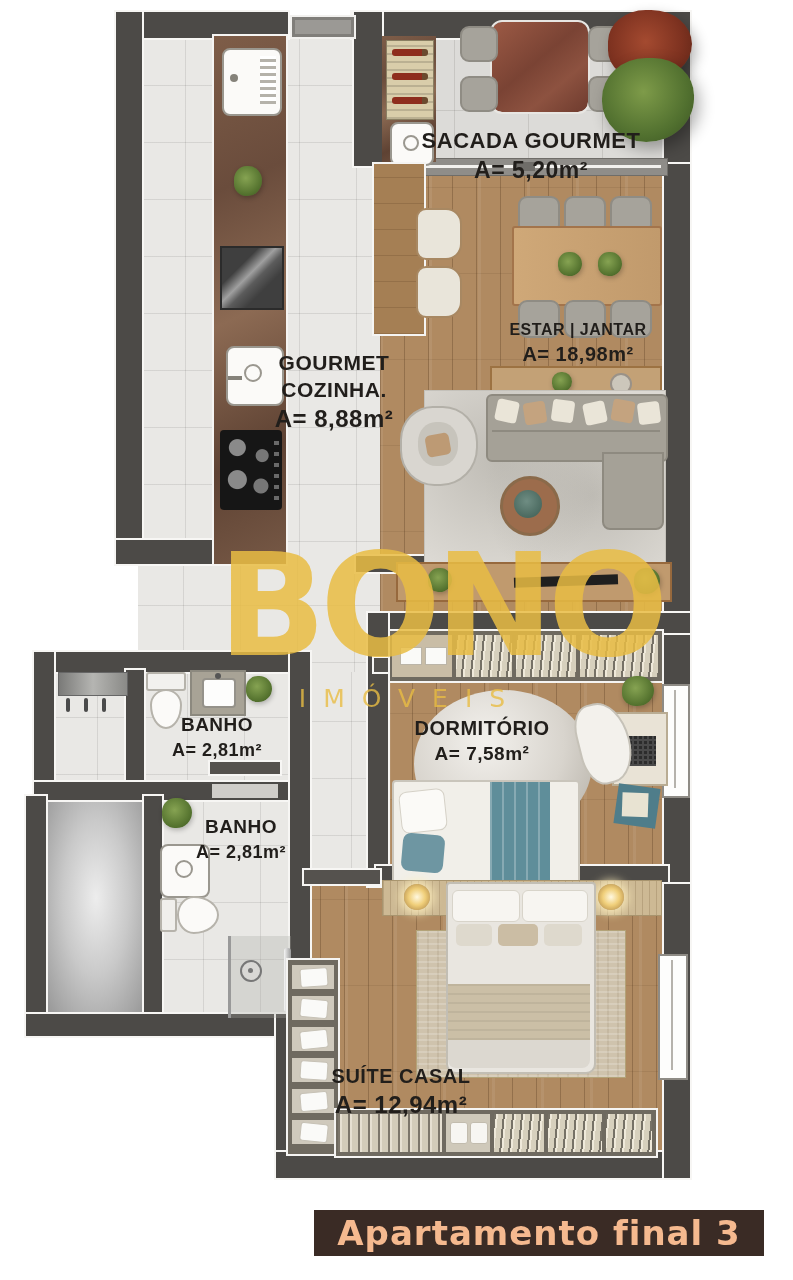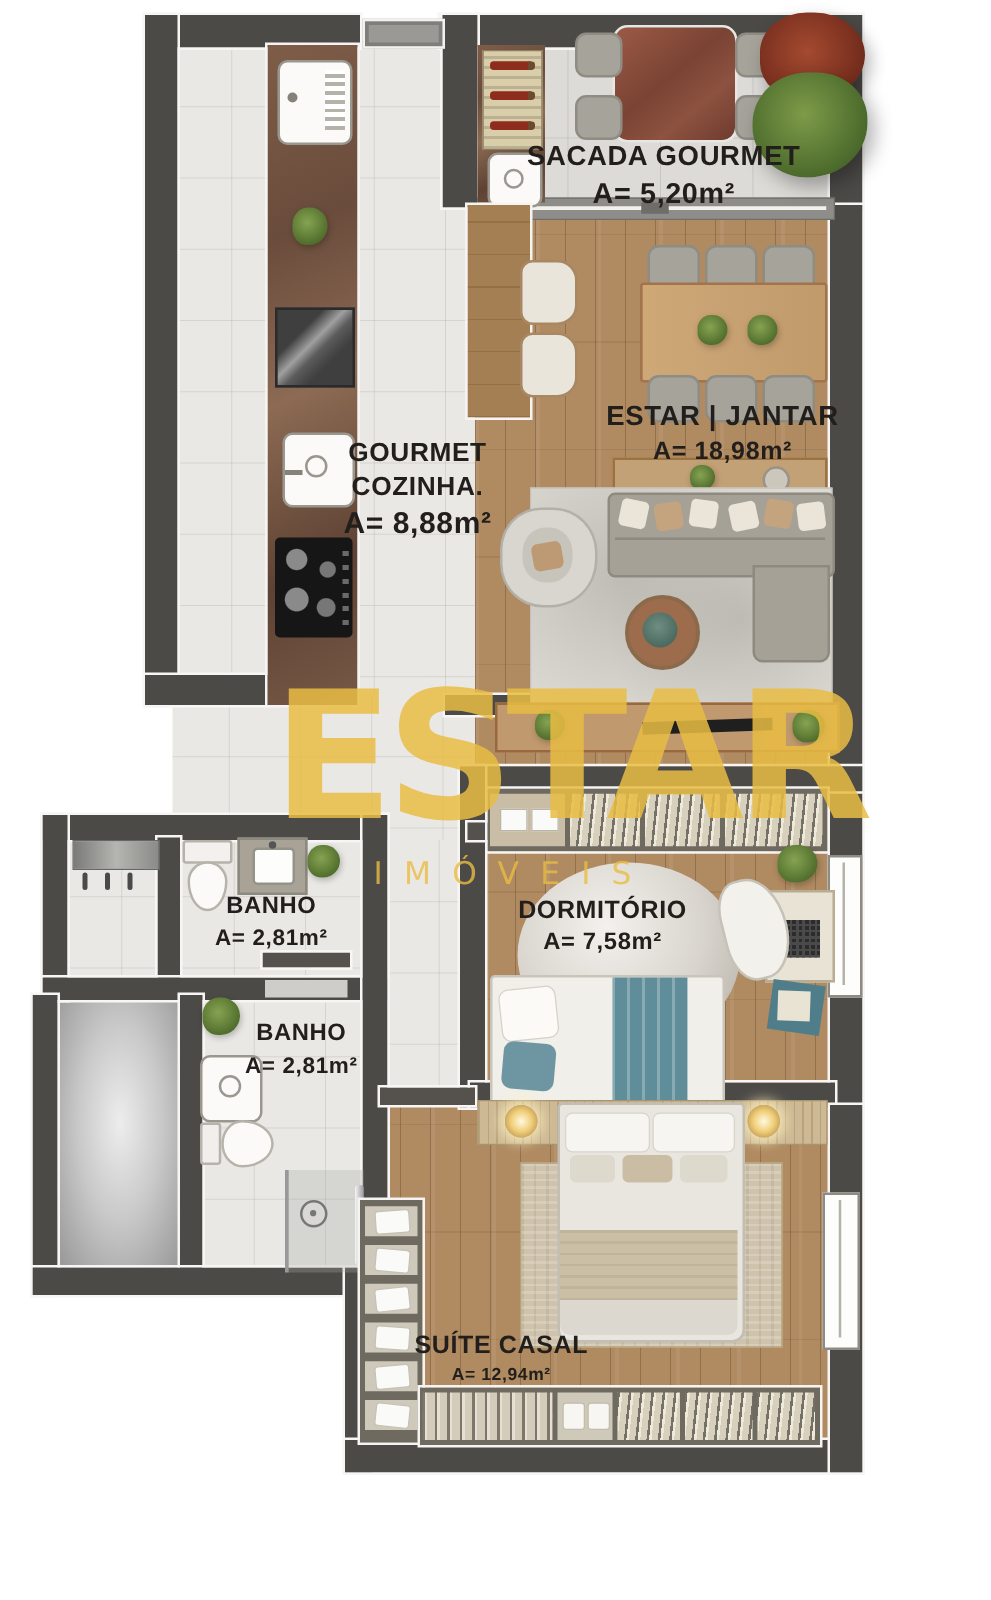--- a/index.html
+++ b/index.html
@@ -256,29 +256,29 @@
     <div class="abs" style="left:2px;top:4px;width:104px;height:38px;background:repeating-linear-gradient(90deg,#7c766b 0 2px,#e6e0d2 2px 4px,#d3ccba 4px 10px),linear-gradient(0deg,transparent 46%,#8a8478 46%,#8a8478 54%,transparent 54%)"></div>
     <div class="abs" style="left:110px;top:4px;width:44px;height:38px;background:#cfc9ba">
       <div class="abs" style="left:4px;top:8px;width:16px;height:20px;background:#f7f6f2;border:1px solid #c2bcae;border-radius:3px"></div>
       <div class="abs" style="left:24px;top:8px;width:16px;height:20px;background:#f7f6f2;border:1px solid #c2bcae;border-radius:3px"></div>
     </div>
     <div class="abs hangers" style="left:158px;top:4px;width:50px;height:38px"></div>
     <div class="abs hangers" style="left:212px;top:4px;width:54px;height:38px"></div>
     <div class="abs hangers" style="left:270px;top:4px;width:46px;height:38px"></div>
   </div>
 
-  <div class="wm" style="left:218px;top:550px;width:368px;font-size:142px;line-height:112px;letter-spacing:-6px;opacity:.85">ESTAR</div>
+  <div class="wm" style="left:218px;top:550px;width:368px;font-size:142px;line-height:112px;letter-spacing:-6px;opacity:.85">BONO</div>
   <div class="wm" style="left:222px;top:684px;width:360px;font-size:25px;letter-spacing:17px;padding-left:17px;box-sizing:border-box;opacity:.8;font-weight:normal">IMÓVEIS</div>
 
-  <div class="rlabel" style="left:531px;top:112px">
+  <div class="rlabel" style="left:531px;top:128px">
     <div style="font-size:22px">SACADA GOURMET</div>
     <div style="font-size:23px;margin-top:3px">A= 5,20m²</div>
   </div>
   <div class="rlabel" style="left:578px;top:320px">
-    <div style="font-size:22px">ESTAR | JANTAR</div>
+    <div style="font-size:16px">ESTAR | JANTAR</div>
     <div style="font-size:20px;margin-top:3px">A= 18,98m²</div>
   </div>
   <div class="rlabel" style="left:334px;top:350px">
     <div style="font-size:21px">GOURMET</div>
     <div style="font-size:21px;margin-top:2px">COZINHA.</div>
     <div style="font-size:24px;margin-top:3px">A= 8,88m²</div>
   </div>
   <div class="rlabel" style="left:217px;top:714px">
     <div style="font-size:19px">BANHO</div>
     <div style="font-size:18px;margin-top:3px">A= 2,81m²</div>
@@ -286,17 +286,20 @@
   <div class="rlabel" style="left:241px;top:816px">
     <div style="font-size:19px">BANHO</div>
     <div style="font-size:18px;margin-top:3px">A= 2,81m²</div>
   </div>
   <div class="rlabel" style="left:482px;top:716px">
     <div style="font-size:20px">DORMITÓRIO</div>
     <div style="font-size:19px;margin-top:3px">A= 7,58m²</div>
   </div>
   <div class="rlabel" style="left:401px;top:1064px">
     <div style="font-size:20px">SUÍTE CASAL</div>
-    <div style="font-size:14px;margin-top:3px">A= 12,94m²</div>
-  </div>
-
+    <div style="font-size:24px;margin-top:3px">A= 12,94m²</div>
+  </div>
+
+  <div class="footerbar" style="left:314px;top:1210px;width:450px;height:46px;font-size:34px">
+    <span>Apartamento final 3</span>
+  </div>
 
 </div>
 
 </body></html>

